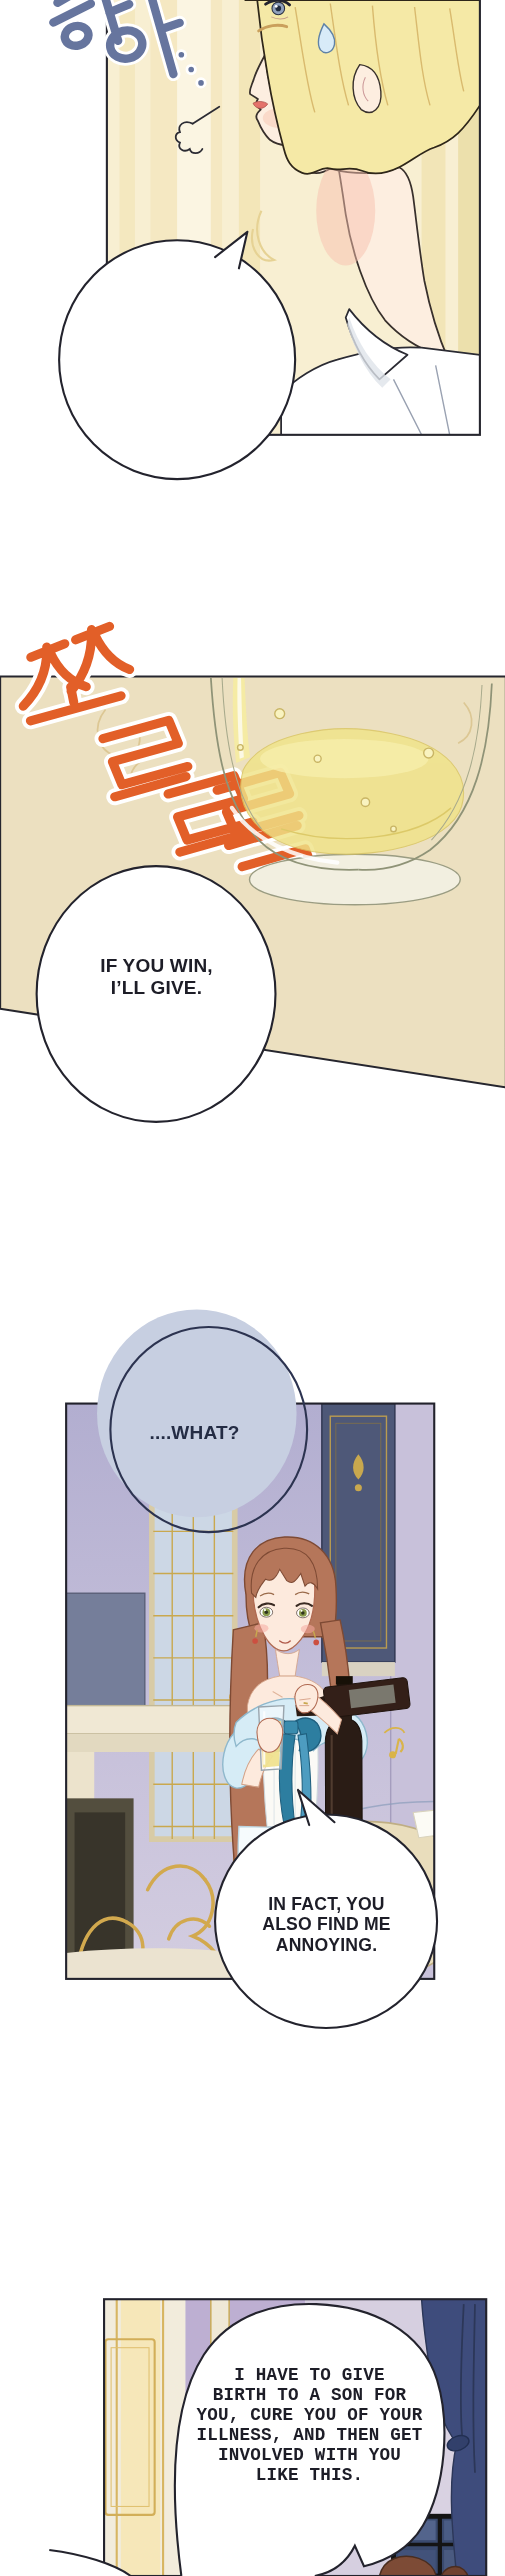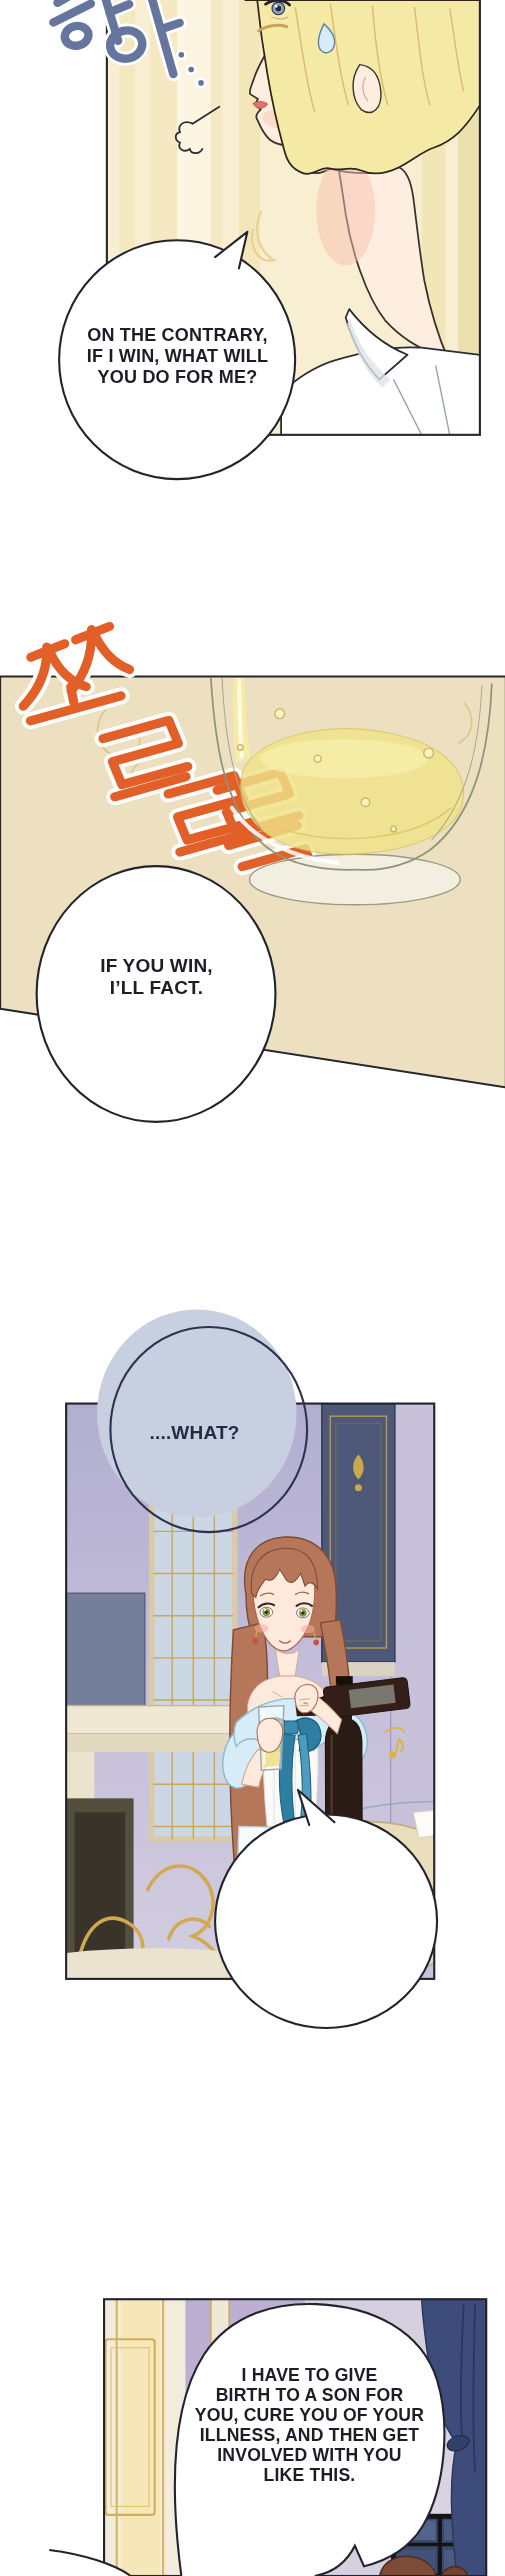--- a/index.html
+++ b/index.html
@@ -354,26 +354,26 @@
   <g>
     <path d="M258,3667 C244,3560 240,3430 290,3352 C330,3292 395,3278 450,3280 C530,3283 600,3318 622,3388 C641,3450 634,3540 602,3595 C585,3625 553,3645 518,3653 L505,3624 C492,3650 470,3663 448,3667 Z" fill="#ffffff"></path>
     <path d="M258,3667 C244,3560 240,3430 290,3352 C330,3292 395,3278 450,3280 C530,3283 600,3318 622,3388 C641,3450 634,3540 602,3595 C585,3625 553,3645 518,3653 L505,3624 C492,3650 470,3663 448,3667" fill="none" stroke="#23232d" stroke-width="3"></path>
   </g>
   <g>
     <path d="M70,3630 C118,3636 162,3650 186,3667 L70,3667 Z" fill="#ffffff"></path>
     <path d="M70,3630 C118,3636 162,3650 186,3667" fill="none" stroke="#23232d" stroke-width="3"></path>
   </g>
 </svg>
 
-<div class="dlg" style="left:58px;top:325px;width:239px;font-size:18px;">ON THE CONTRARY,
-IF I WIN, WHAT WILL
-YOU DO FOR ME?</div>
 <div class="dlg" style="left:51px;top:955px;width:211px;font-size:19px;">IF YOU WIN,
-I’LL FACT.</div>
+I’LL GIVE.</div>
 <div class="dlg" style="left:89px;top:1422px;width:211px;font-size:19px;color:#242c44;">....WHAT?</div>
-<div class="dlg" style="left:176px;top:2365px;width:267px;font-size:17.6px;line-height:1.14;">I HAVE TO GIVE
+<div class="dlg" style="left:221px;top:1894px;width:211px;font-size:17.6px;">IN FACT, YOU
+ALSO FIND ME
+ANNOYING.</div>
+<div class="dlg" style="left:176px;top:2365px;width:267px;font-size:17.6px;line-height:1.14;font-family:Liberation Mono, monospace;">I HAVE TO GIVE
 BIRTH TO A SON FOR
 YOU, CURE YOU OF YOUR
 ILLNESS, AND THEN GET
 INVOLVED WITH YOU
 LIKE THIS.</div>
 </div>
 
 
 </body></html>

